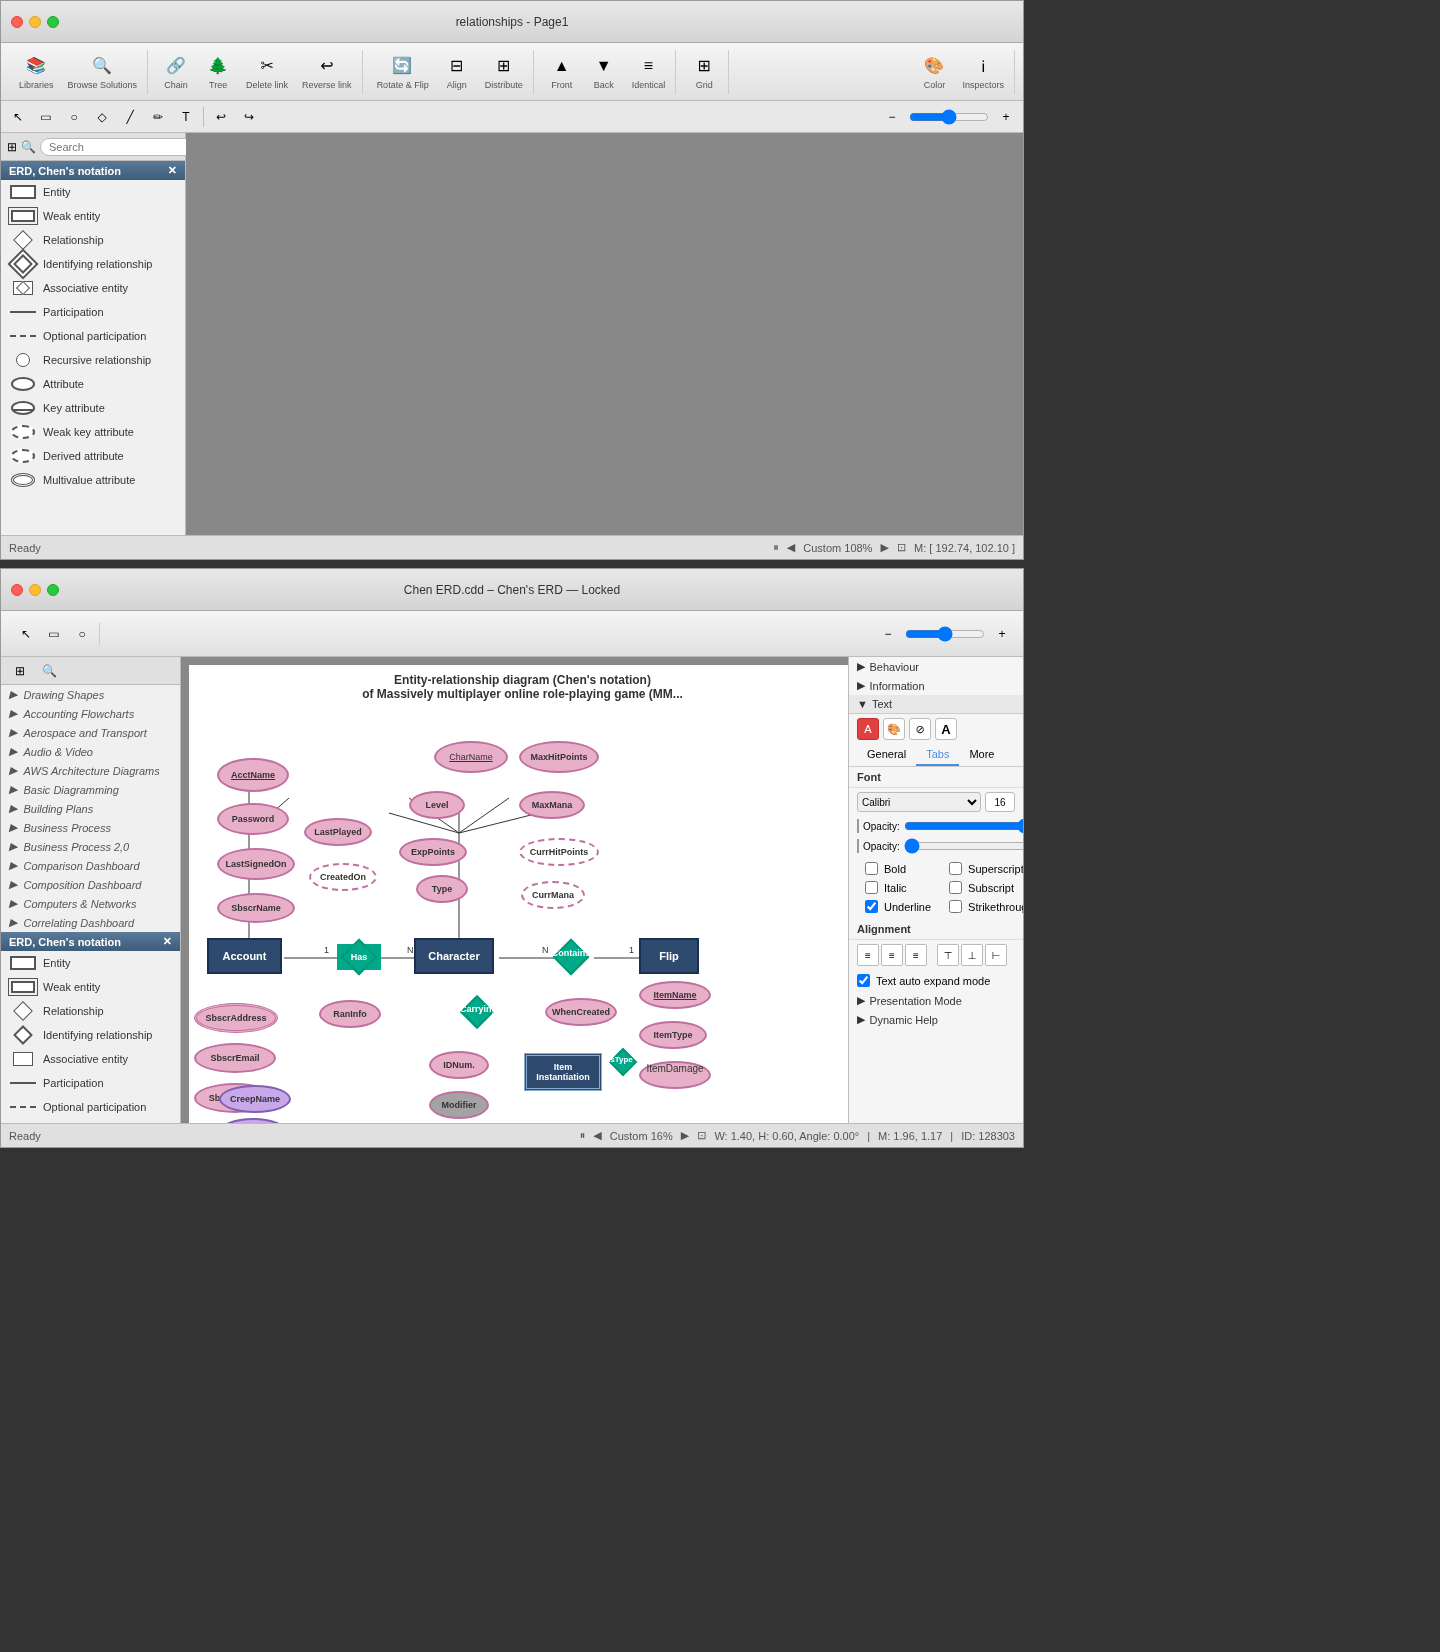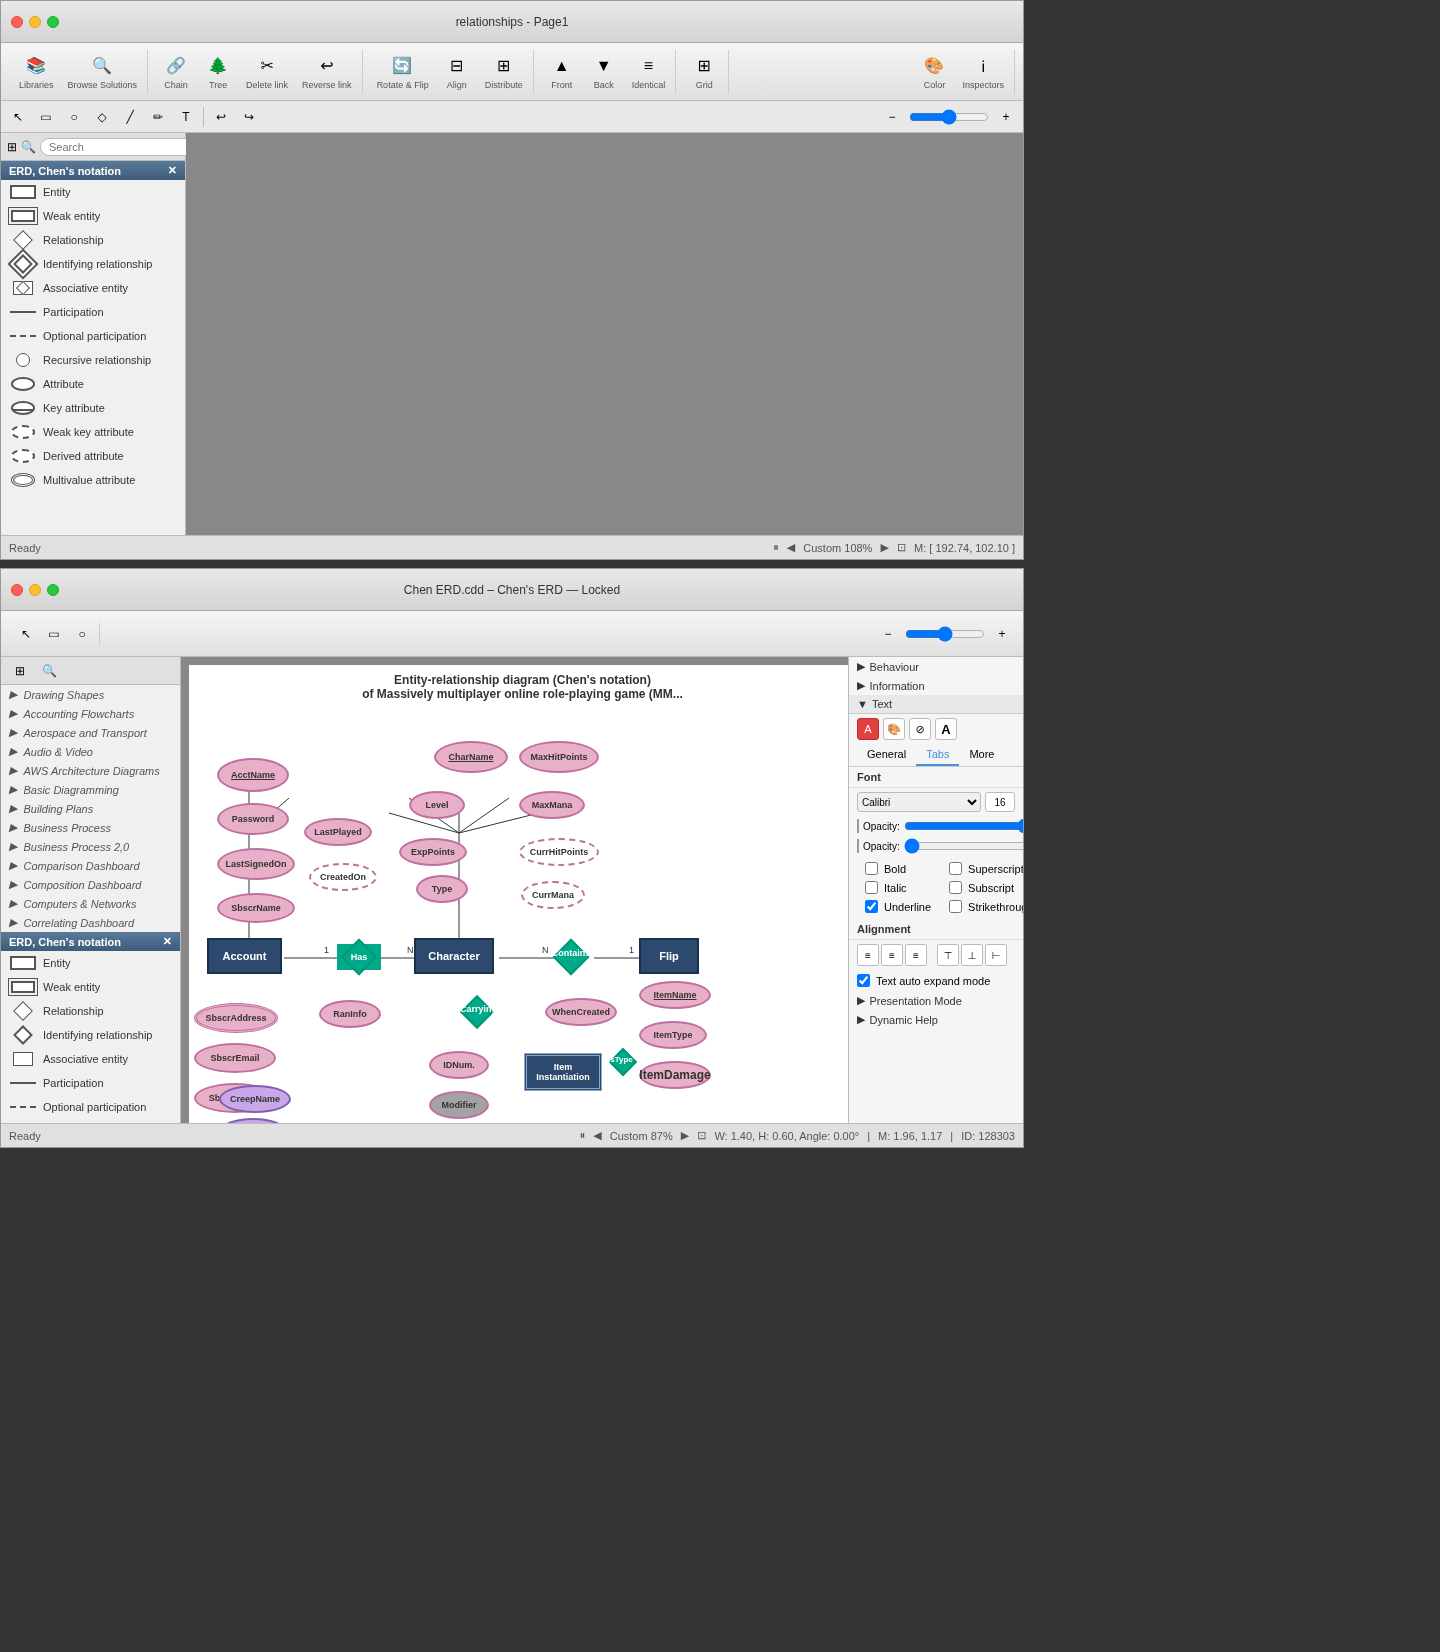--- a/index.html
+++ b/index.html
@@ -536,21 +536,21 @@
           </div>
 
           <div style="position:absolute;left:5px;top:380px;width:82px;height:30px;background:#e8b0c8;border:2px solid #c070a0;border-radius:50%;display:flex;align-items:center;justify-content:center;font-size:9px;font-weight:bold;color:#333;">
             <span>SbscrPhone</span>
           </div>
 
           <div style="position:absolute;left:5px;top:420px;width:84px;height:30px;background:white;border:2px dashed #c070a0;border-radius:50%;display:flex;align-items:center;justify-content:center;font-size:9px;font-weight:bold;color:#333;">
             <span>AcctCreatedOn</span>
           </div>
 
-          <div style="position:absolute;left:245px;top:38px;width:74px;height:32px;background:#e8b0c8;border:2px solid #c070a0;border-radius:50%;display:flex;align-items:center;justify-content:center;font-size:9px;font-weight:bold;color:#333;text-decoration:underline;">
+          <div style="position:absolute;left:245px;top:38px;width:74px;height:32px;background:#e8b0c8;border:2px solid #c070a0;border-radius:50%;display:flex;align-items:center;justify-content:center;font-size:9px;font-weight:normal;color:#333;text-decoration:underline;">
             <span>CharName</span>
           </div>
 
           <div style="position:absolute;left:330px;top:38px;width:80px;height:32px;background:#e8b0c8;border:2px solid #c070a0;border-radius:50%;display:flex;align-items:center;justify-content:center;font-size:9px;font-weight:bold;color:#333;">
             <span>MaxHitPoints</span>
           </div>
 
           <div style="position:absolute;left:220px;top:88px;width:56px;height:28px;background:#e8b0c8;border:2px solid #c070a0;border-radius:50%;display:flex;align-items:center;justify-content:center;font-size:9px;font-weight:bold;color:#333;">
             <span>Level</span>
           </div>
@@ -593,21 +593,21 @@
           </div>
 
           <div style="position:absolute;left:450px;top:278px;width:72px;height:28px;background:#e8b0c8;border:2px solid #c070a0;border-radius:50%;display:flex;align-items:center;justify-content:center;font-size:9px;font-weight:bold;color:#333;text-decoration:underline;">
             <span>ItemName</span>
           </div>
 
           <div style="position:absolute;left:450px;top:318px;width:68px;height:28px;background:#e8b0c8;border:2px solid #c070a0;border-radius:50%;display:flex;align-items:center;justify-content:center;font-size:9px;font-weight:bold;color:#333;">
             <span>ItemType</span>
           </div>
 
-          <div style="position:absolute;left:450px;top:358px;width:72px;height:28px;background:#e8b0c8;border:2px solid #c070a0;border-radius:50%;display:flex;align-items:center;justify-content:center;font-size:12px;font-weight:bold;color:#333;">
+          <div style="position:absolute;left:450px;top:358px;width:72px;height:28px;background:#e8b0c8;border:2px solid #c070a0;border-radius:50%;display:flex;align-items:flex-start;justify-content:center;font-size:10px;font-weight:normal;color:#333;">
             <span>ItemDamage</span>
           </div>
 
           <div style="position:absolute;left:335px;top:350px;width:78px;height:38px;background:#2d4a6e;color:white;font-size:9px;font-weight:bold;display:flex;align-items:center;justify-content:center;text-align:center;border:3px double #8aabcc;">
             <span>Item Instantiation</span>
           </div>
 
           <div style="position:absolute;left:415px;top:347px;width:38px;height:24px;">
             <div style="width:20px;height:20px;background:#00aa88;border:2px solid #009977;transform:rotate(45deg);position:absolute;top:2px;left:9px;"></div>
             <span style="position:absolute;z-index:1;font-size:8px;font-weight:bold;color:white;top:5px;left:4px;">IsType</span>
@@ -757,21 +757,21 @@
         <span>Dynamic Help</span>
       </div>
     </div>
   </div>
 
   <div class="status-bar">
     <span>Ready</span>
     <div style="margin-left:auto;display:flex;align-items:center;gap:8px;">
       <span style="cursor:pointer;">⏸</span>
       <span style="cursor:pointer;">◀</span>
-      <span>Custom 87%</span>
+      <span>Custom 16%</span>
       <span style="cursor:pointer;">▶</span>
       <span style="cursor:pointer;">⊡</span>
       <span>W: 1.40, H: 0.60, Angle: 0.00°</span>
       <span> | </span>
       <span>M: 1.96, 1.17</span>
       <span> | </span>
       <span>ID: 128303</span>
     </div>
   </div>
 </div>

